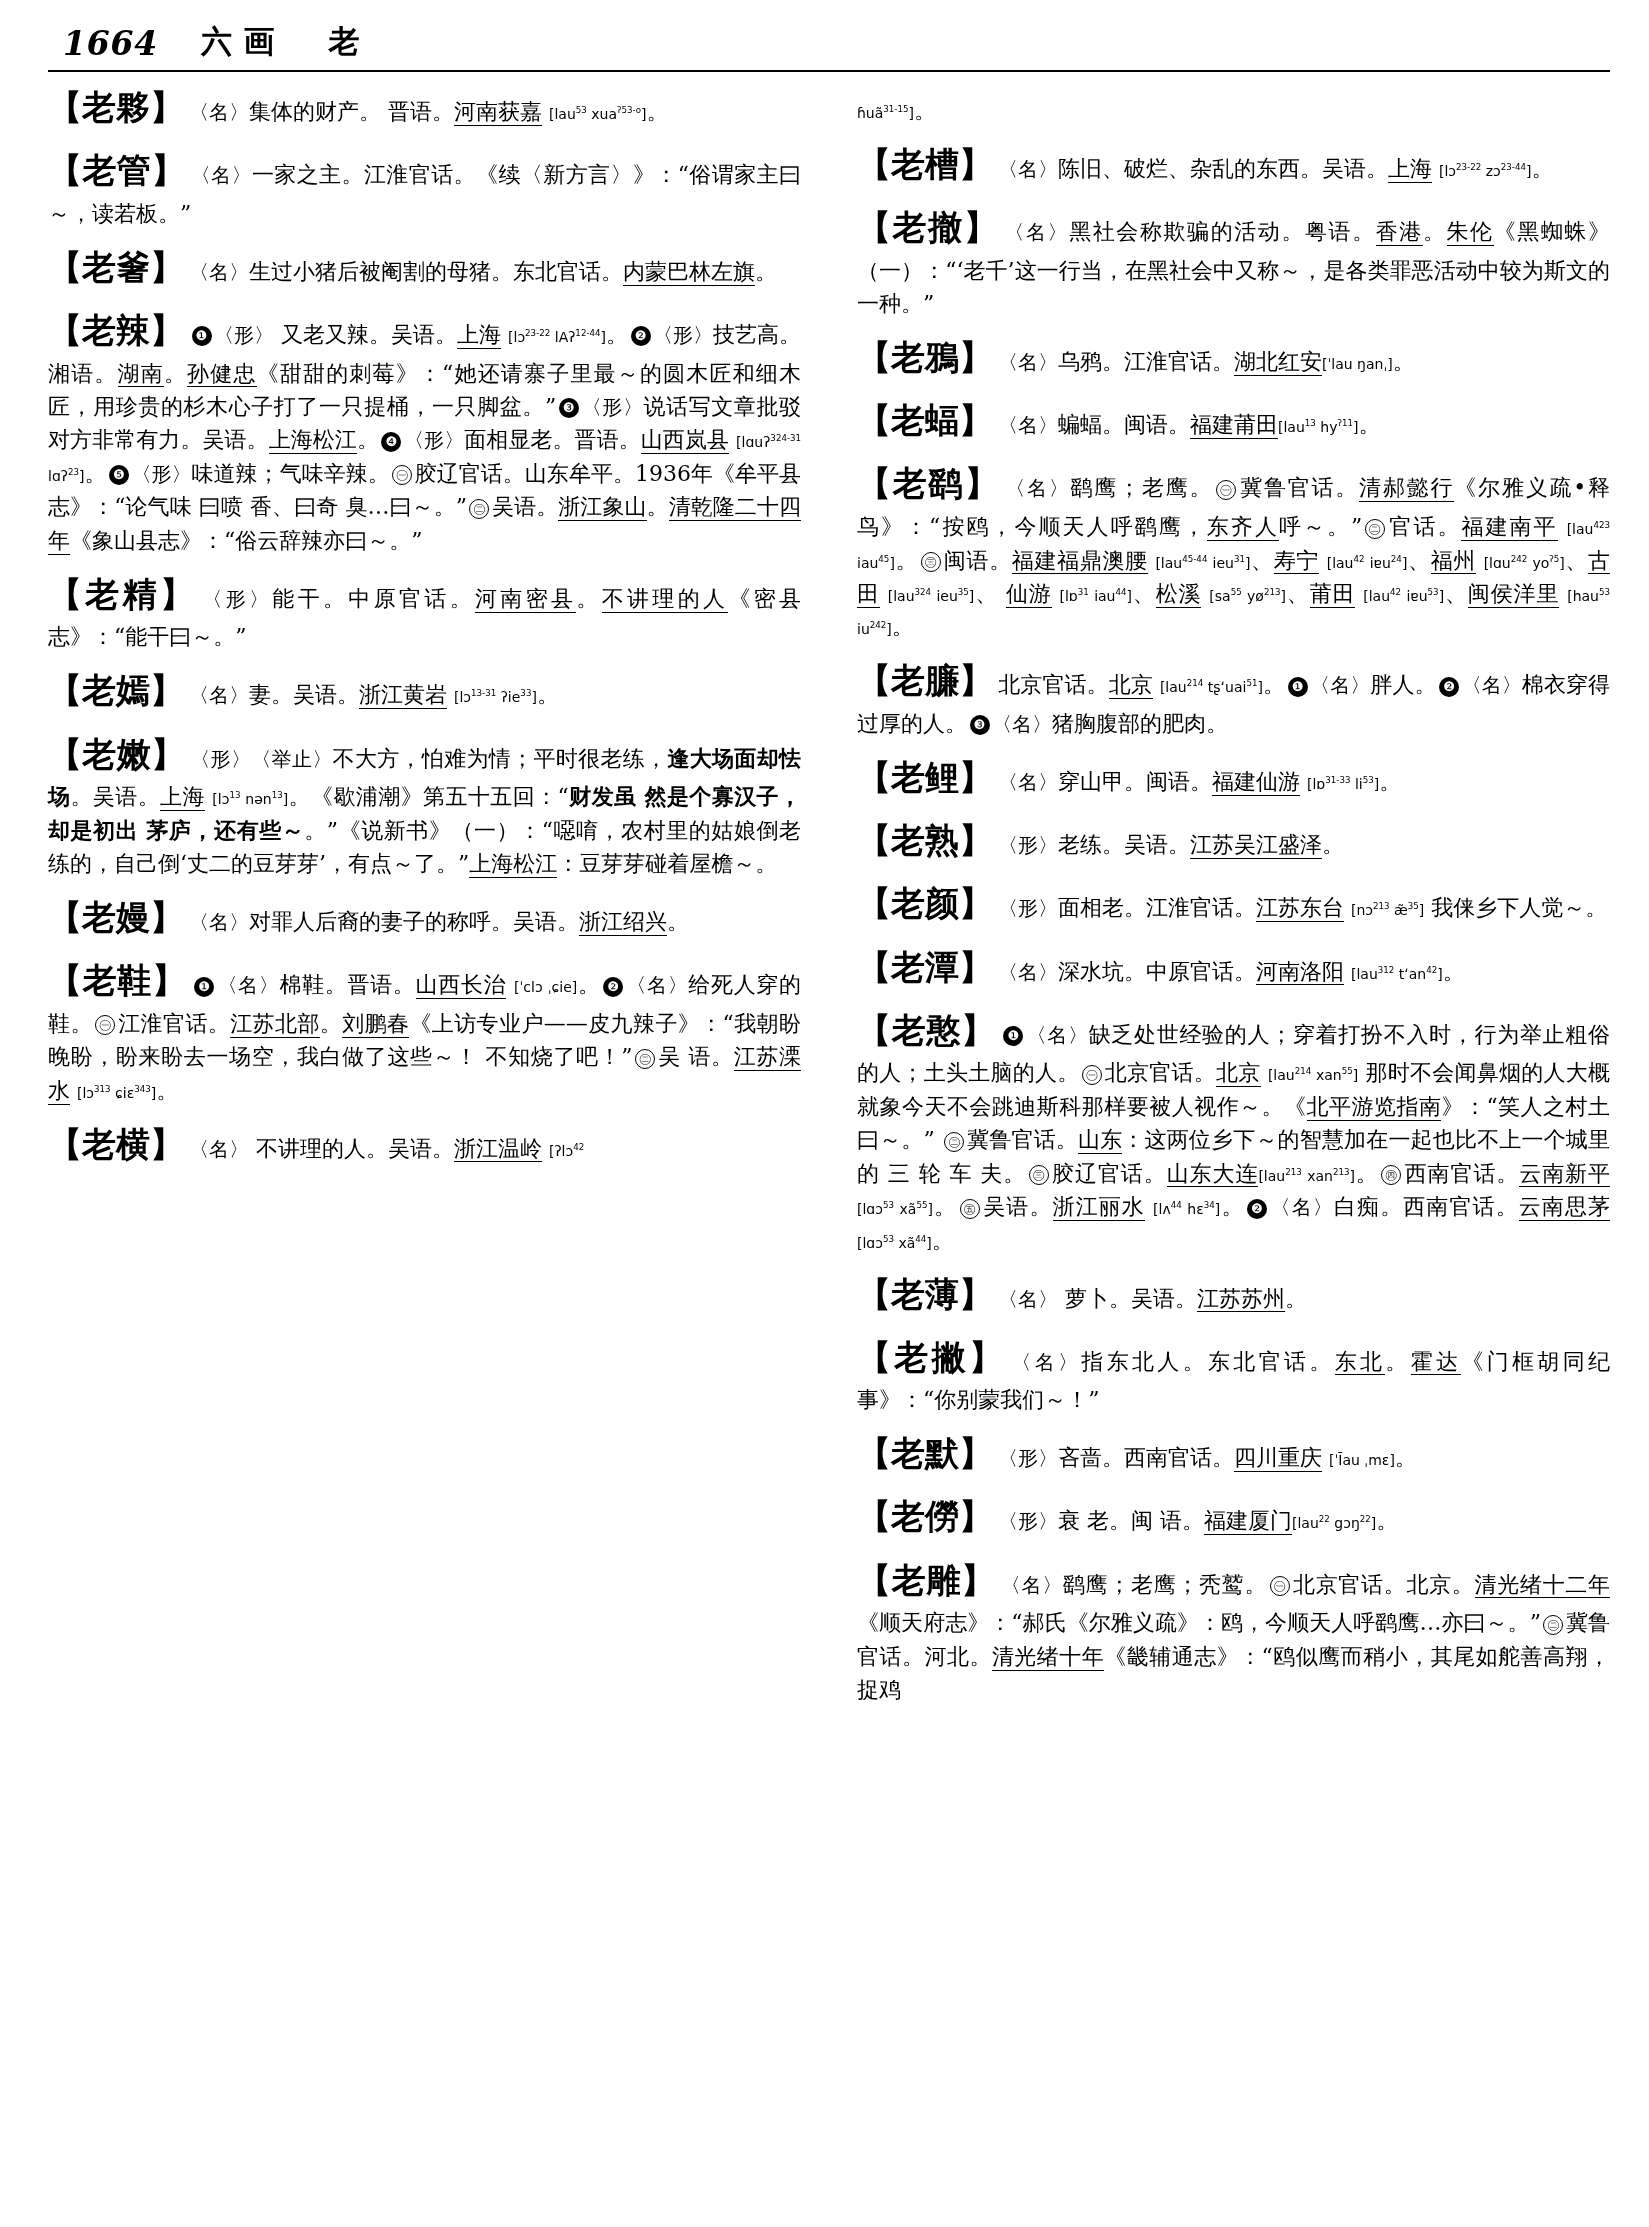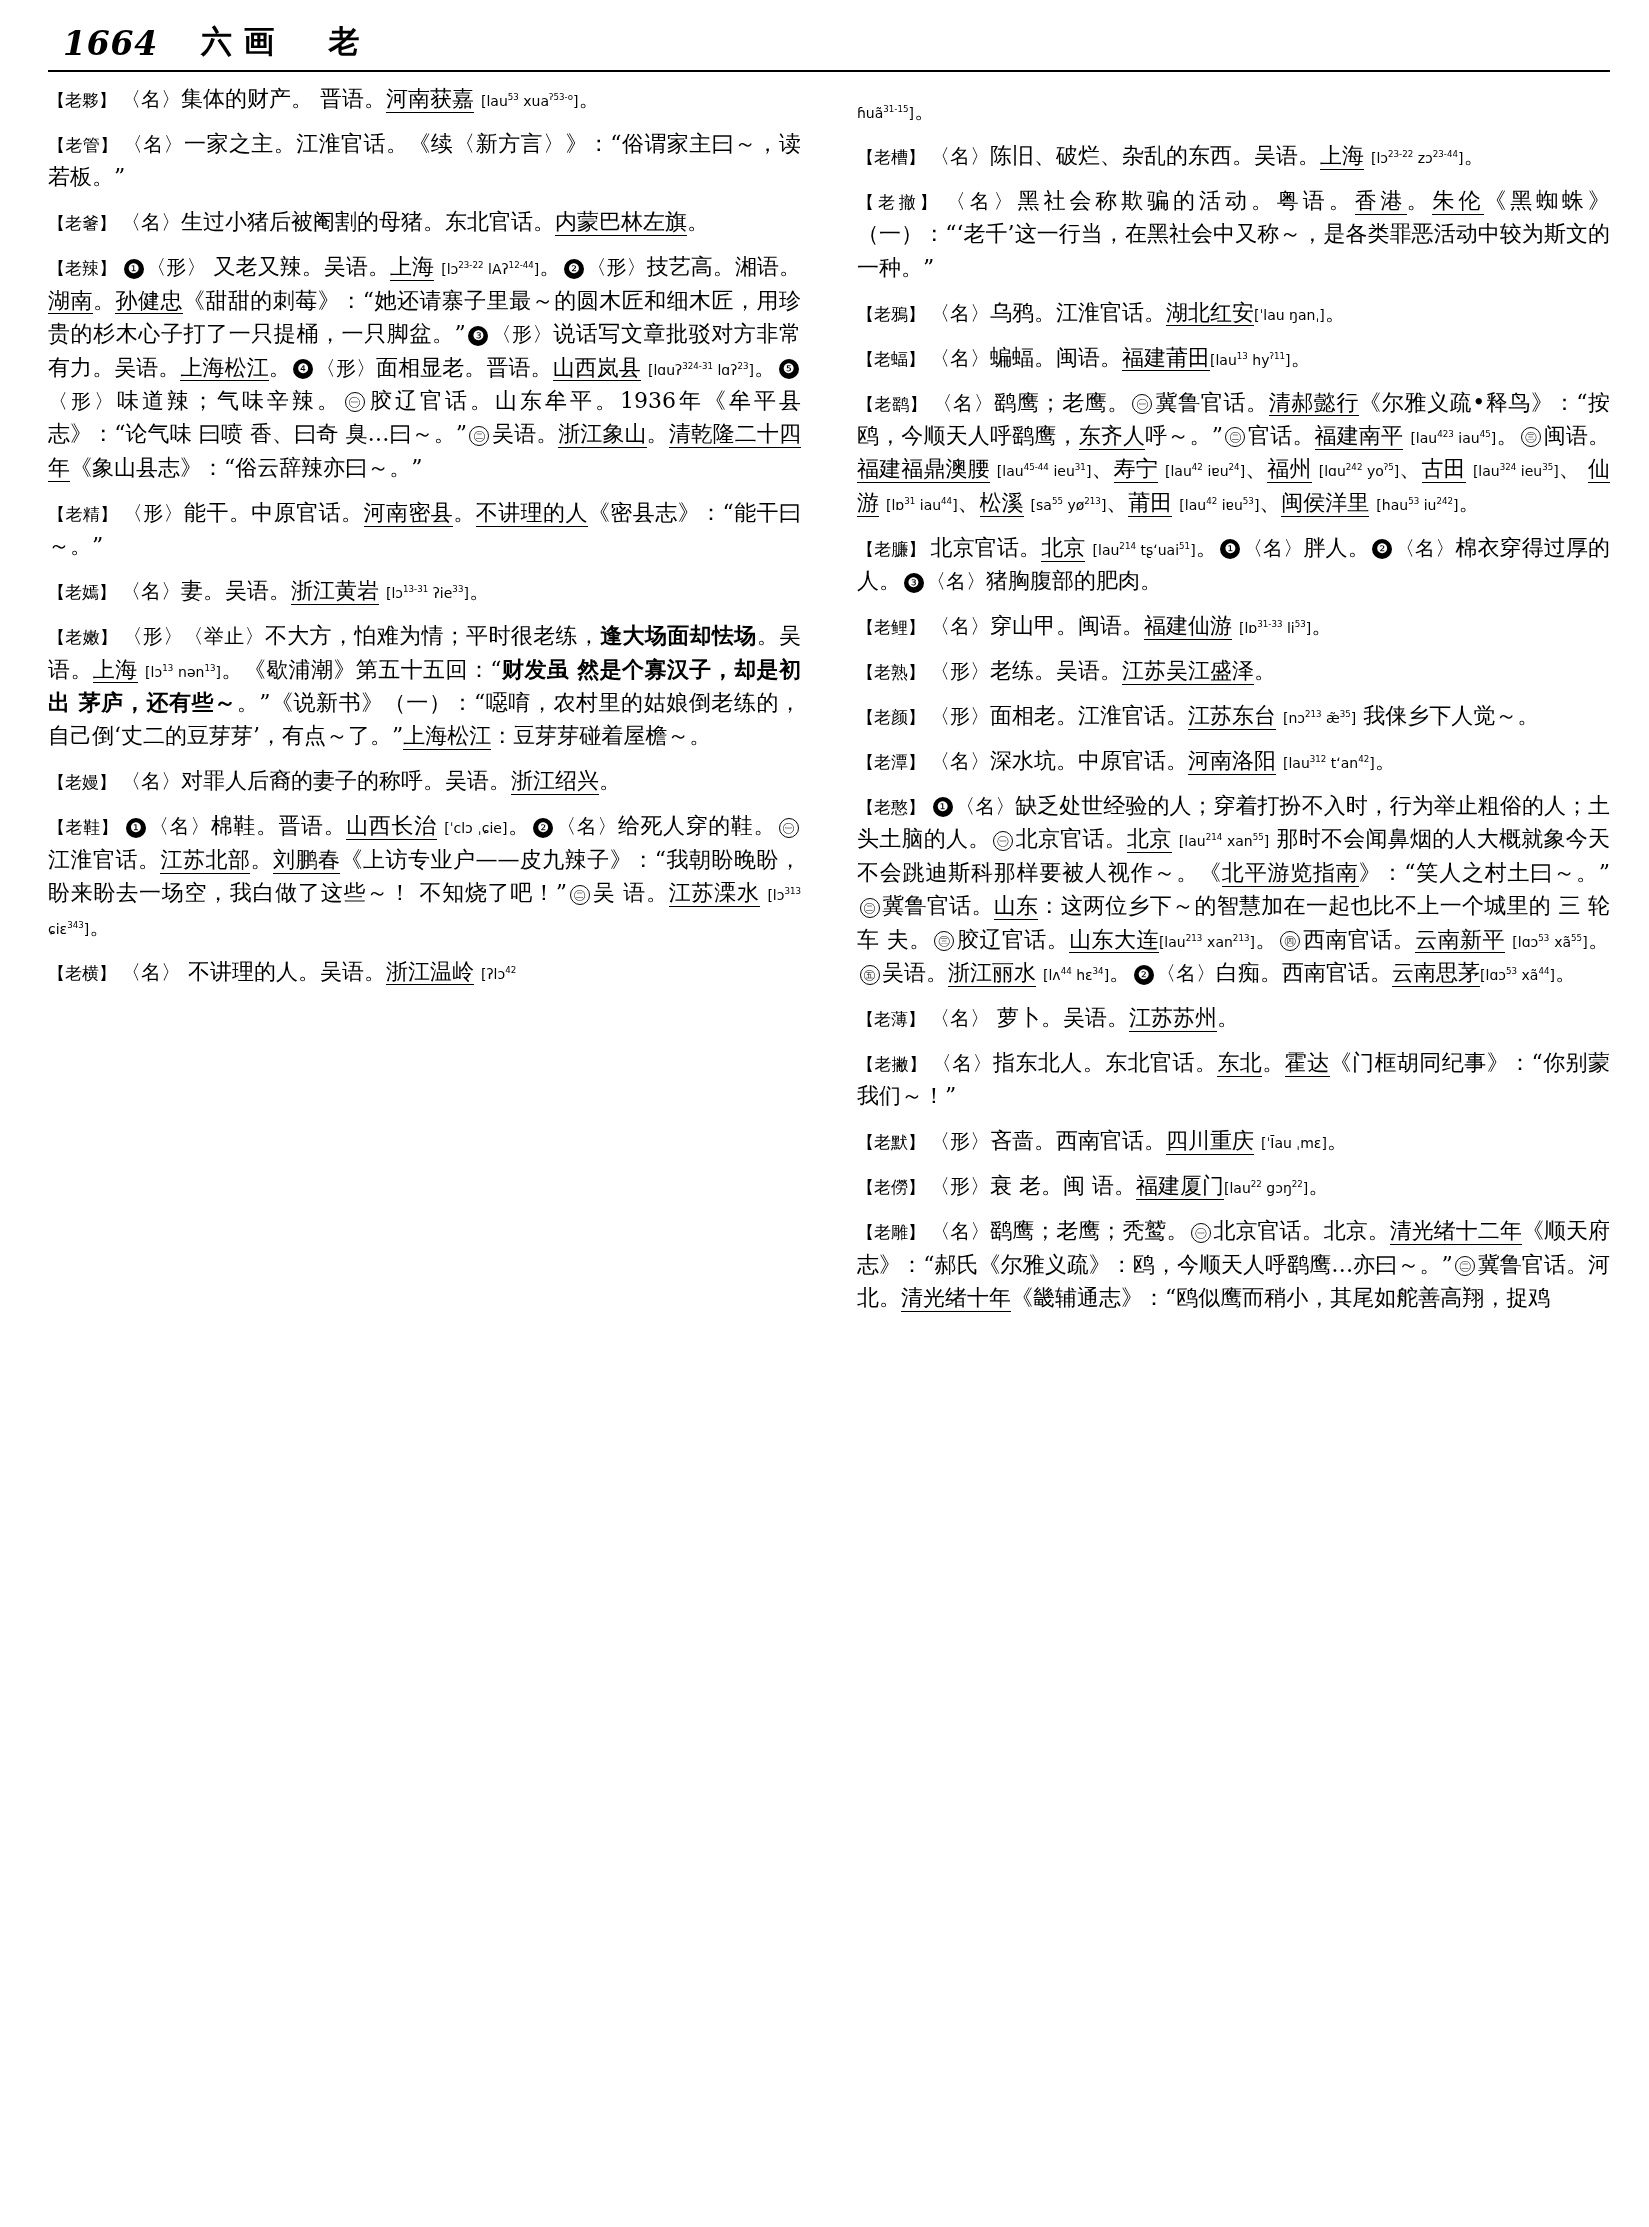--- a/index.html
+++ b/index.html
@@ -61,22 +61,22 @@
 
   
   .entry {
     font-size: 22px;
     line-height: 1.52;
     margin-bottom: 11.5px;
     text-align: justify;
     text-justify: inter-character;
   }
   .headword {
-    font-weight: normal;
-    font-size: 17px;
+    font-weight: bold;
+    font-size: 34px;
     letter-spacing: 0px;
     white-space: nowrap;
     margin-right: 5px;
   }
   .pos { font-size: 20px; }
   .u { border-bottom: 1.2px solid #000; padding-bottom: 0.8px; }
   .num {
     display: inline-block;
     width: 20px; height: 20px;
     line-height: 20px;

